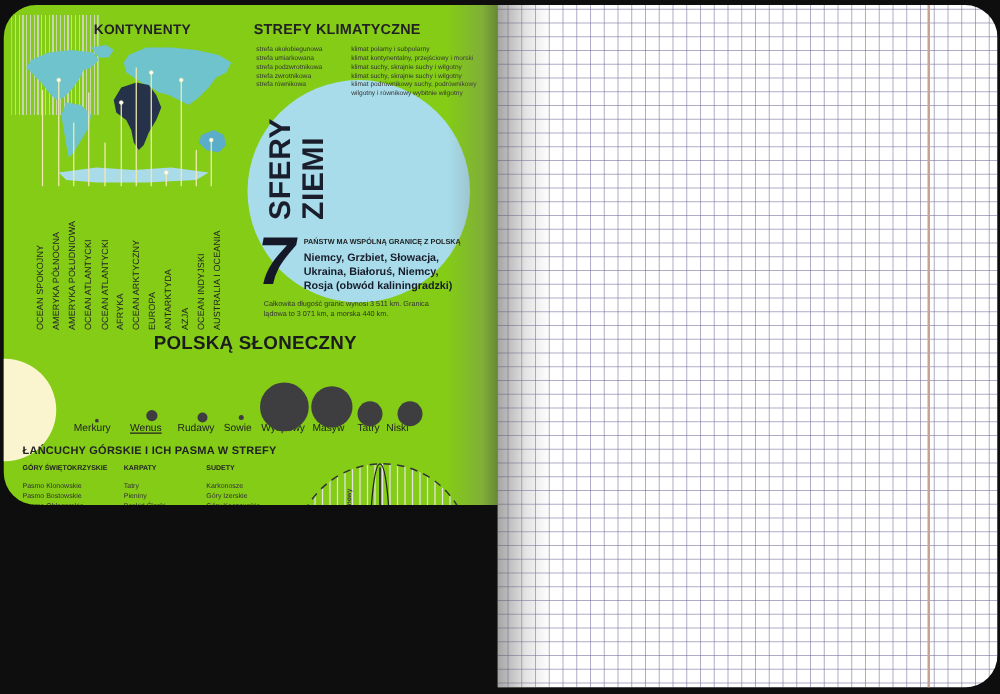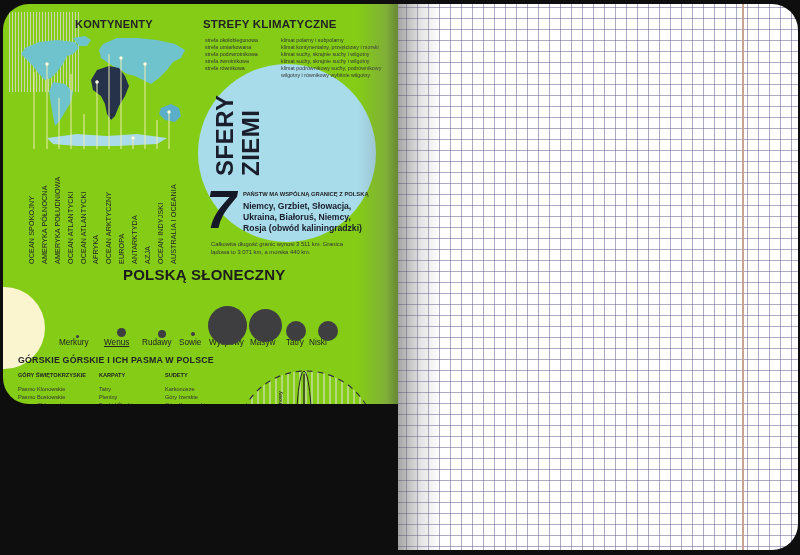--- a/index.html
+++ b/index.html
@@ -157,21 +157,21 @@
 
     <div class="planet" style="left:73px;top:331px;width:3px;height:3px;"></div>
     <div class="planet" style="left:114px;top:324px;width:9px;height:9px;"></div>
     <div class="planet" style="left:155px;top:326px;width:8px;height:8px;"></div>
     <div class="planet" style="left:188px;top:328px;width:4px;height:4px;"></div>
     <div class="planet" style="left:205px;top:302px;width:39px;height:39px;"></div>
     <div class="planet" style="left:246px;top:305px;width:33px;height:33px;"></div>
     <div class="planet" style="left:283px;top:317px;width:20px;height:20px;"></div>
     <div class="planet" style="left:315px;top:317px;width:20px;height:20px;"></div>
 
-    <div class="h1" style="left:15px;top:351px;font-size:8.8px;">GÓRSKIE GÓRSKIE I ICH PASMA W POLSCE</div>
+    <div class="h1" style="left:15px;top:351px;font-size:8.8px;">ŁAŃCUCHY GÓRSKIE I ICH PASMA W STREFY</div>
     <div class="mhead" style="left:15px;top:368px;">GÓRY ŚWIĘTOKRZYSKIE</div>
     <div class="mhead" style="left:96px;top:368px;">KARPATY</div>
     <div class="mhead" style="left:162px;top:368px;">SUDETY</div>
 
     <div class="mcol" style="left:15px;top:382px;" id="col0">
         <div>Pasmo Klonowskie</div>
         <div>Pasmo Bostowskie</div>
         <div>Pasmo Oblęgorskie</div>
         <div>Pasmo Masłowskie</div>
         <div>Łysogóry</div>

